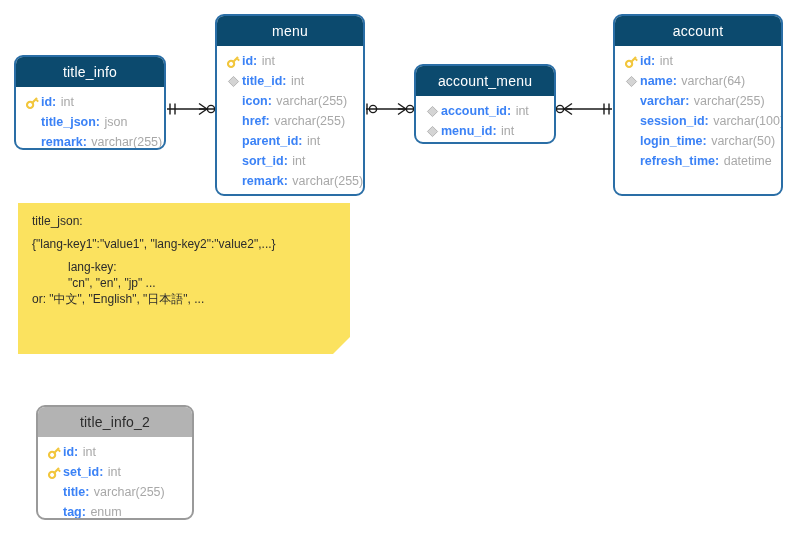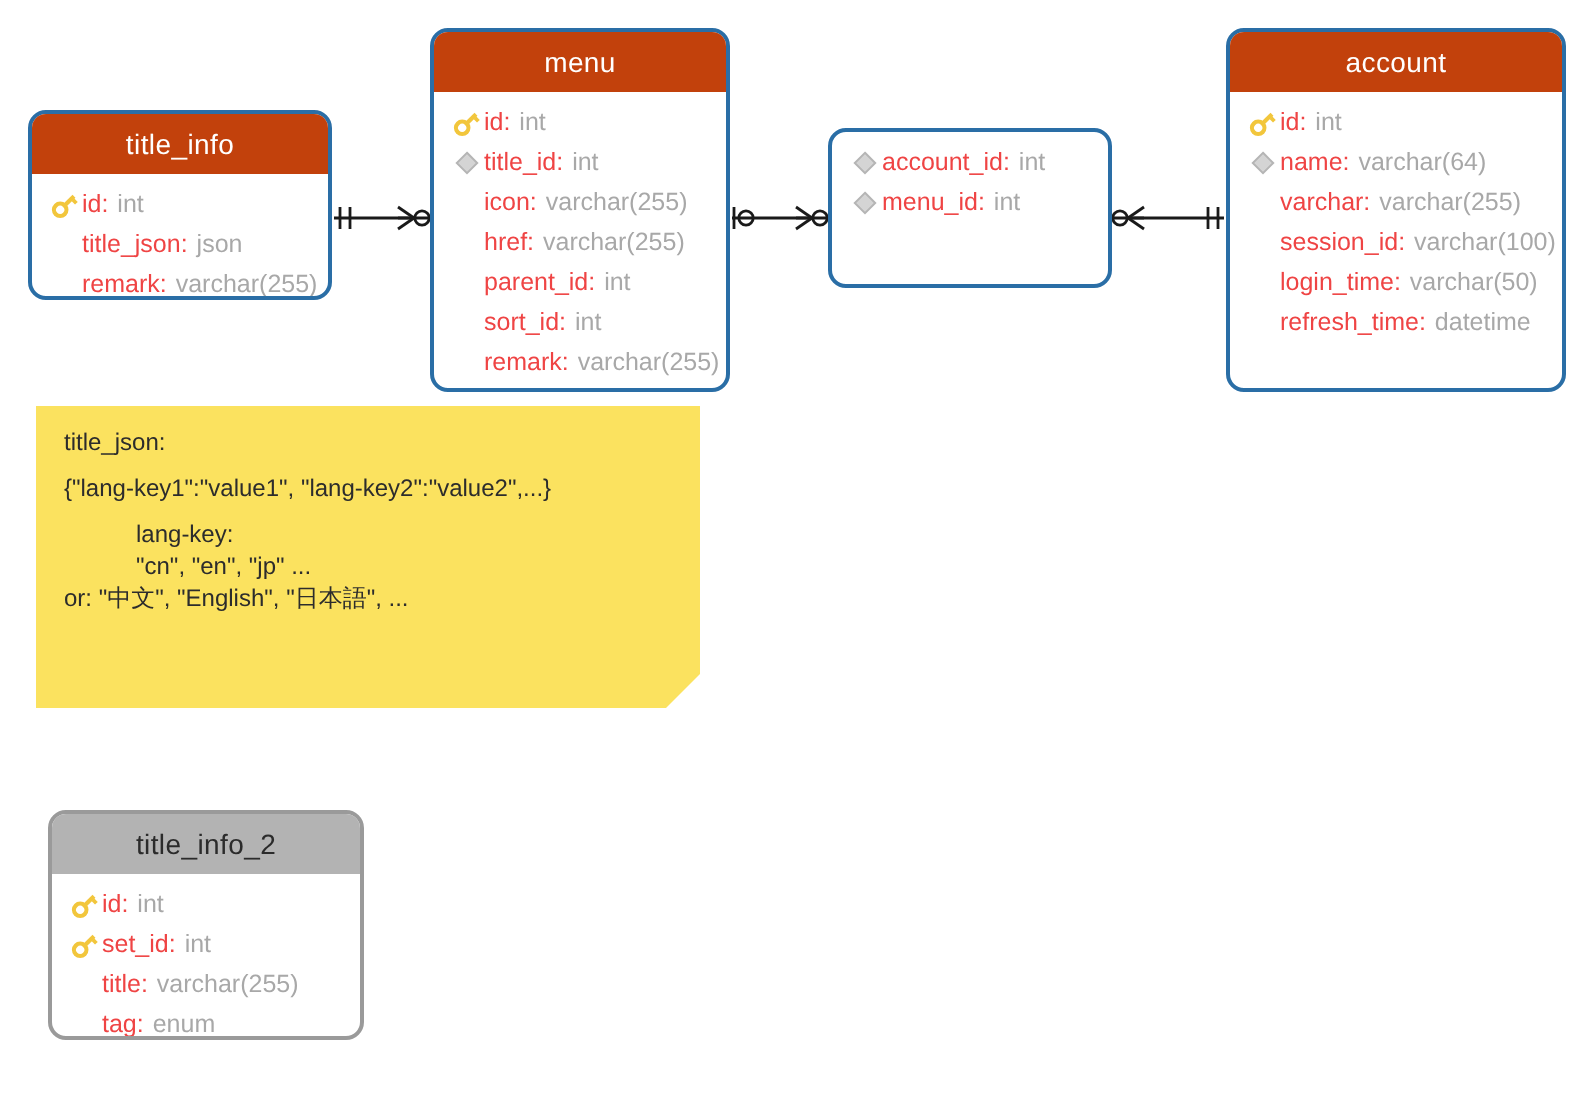--- a/index.html
+++ b/index.html
@@ -30,21 +30,21 @@
     border-radius: 9px;
     background: #ffffff;
     overflow: hidden;
   }
   .entity.gray {
     border-color: #9a9a9a;
   }
   .entity-header {
     height: 30px;
     line-height: 30px;
-    background: #c2410c;
+    background: #0c4a6e;
     color: #ffffff;
     text-align: center;
     font-size: 14px;
     letter-spacing: .2px;
   }
   .entity.gray .entity-header {
     background: #b3b3b3;
     color: #2b2b2b;
   }
   .entity-body {
@@ -62,22 +62,22 @@
   .field-icon {
     width: 17px;
     min-width: 17px;
     height: 17px;
     display: inline-flex;
     align-items: center;
     justify-content: center;
   }
   .field-icon svg { display: block; }
   .field-name {
-    color: #ef4444;
-    font-weight: normal;
+    color: #3b82f6;
+    font-weight: bold;
   }
   .field-type {
     color: #a8a8a8;
     margin-left: 1px;
   }
 
   
   .note {
     position: absolute;
     box-sizing: border-box;
@@ -188,20 +188,21 @@
           <span class="field-type">&nbsp;int</span>
         </div>
         <div class="field">
           <span class="field-icon"></span>
           <span class="field-name">remark:</span>
           <span class="field-type">&nbsp;varchar(255)</span>
         </div>
       </div>
     </div>
     <div class="entity" style="left: 414px; top: 64px; width: 142px; height: 80px;">
+      <div class="entity-header">account_menu</div>
       <div class="entity-body">
         <div class="field">
           <span class="field-icon">
             <svg width="13" height="13" viewBox="0 0 13 13">
               <path d="M6.5 1.4 L11.6 6.5 L6.5 11.6 L1.4 6.5 Z" fill="#d4d4d4" stroke="#b5b5b5" stroke-width="1"></path>
             </svg>
           </span>
           <span class="field-name">account_id:</span>
           <span class="field-type">&nbsp;int</span>
         </div>
@@ -256,21 +257,21 @@
           <span class="field-name">login_time:</span>
           <span class="field-type">&nbsp;varchar(50)</span>
         </div>
         <div class="field">
           <span class="field-icon"></span>
           <span class="field-name">refresh_time:</span>
           <span class="field-type">&nbsp;datetime</span>
         </div>
       </div>
     </div>
-    <div class="entity gray" style="left: 24px; top: 405px; width: 158px; height: 115px;">
+    <div class="entity gray" style="left: 36px; top: 405px; width: 158px; height: 115px;">
       <div class="entity-header">title_info_2</div>
       <div class="entity-body">
         <div class="field">
           <span class="field-icon">
             <svg width="15" height="15" viewBox="0 0 15 15">
               <g transform="rotate(-45 7.5 7.5)">
                 <circle cx="4.1" cy="7.5" r="3.1" fill="none" stroke="#f2c63c" stroke-width="2.1"></circle>
                 <rect x="6.6" y="6.5" width="7.2" height="2.1" fill="#f2c63c"></rect>
                 <rect x="11.2" y="8.4" width="1.9" height="2.5" fill="#f2c63c"></rect>
               </g>

